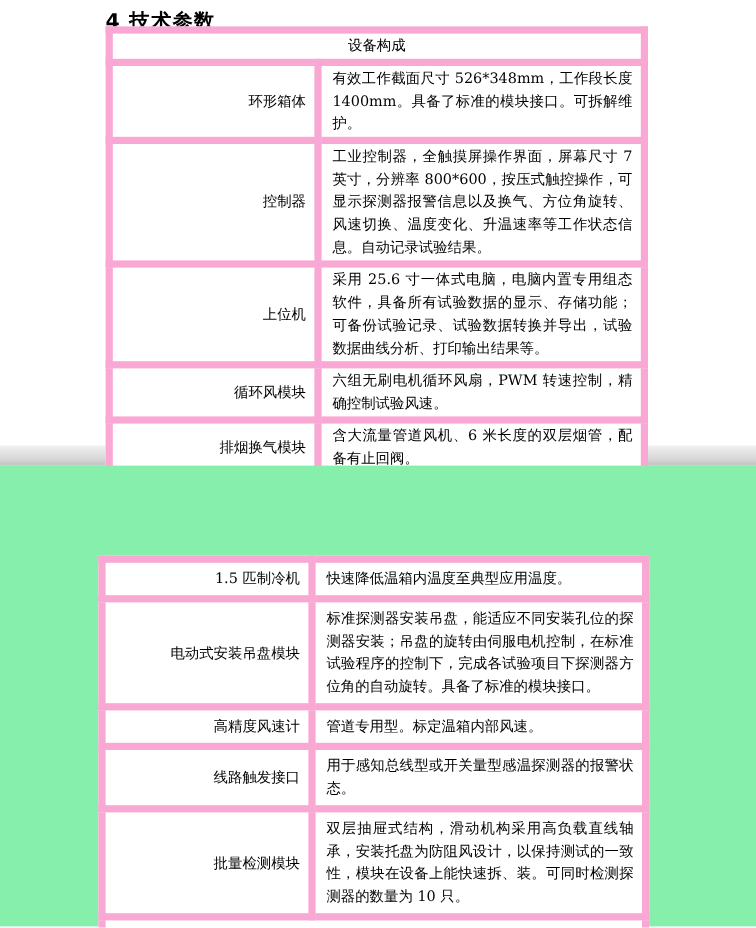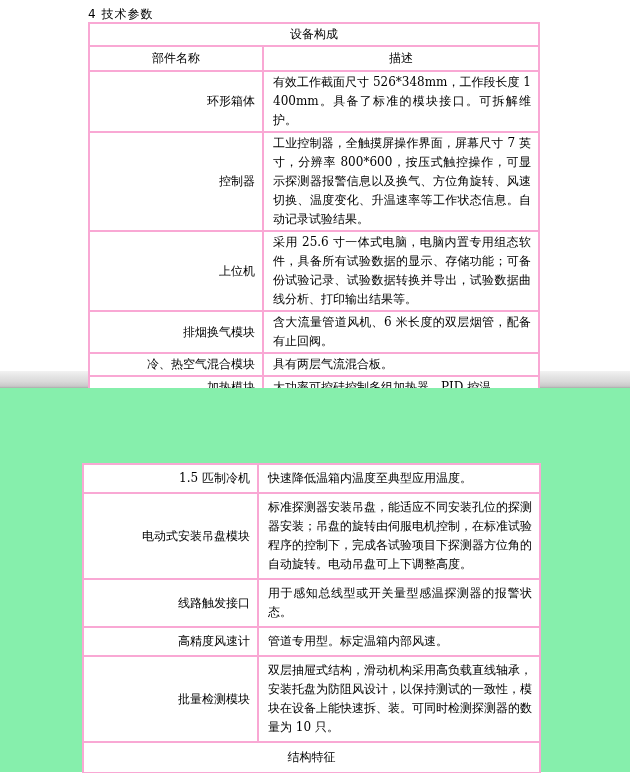--- a/index.html
+++ b/index.html
@@ -9,27 +9,27 @@
     font-family:"DejaVu Serif","Liberation Serif",serif;
     color:#000000;
   }
   .viewport { position:relative; width:630px; height:773px; background:#fff; }
 
   
   .page1 { position:relative; width:630px; height:371px; background:#fff; }
   .heading {
     position:absolute; left:88px; top:6px;
     font-family:"DejaVu Sans","Liberation Sans",sans-serif;
-    font-weight:normal; font-size:12px; letter-spacing:1px;
+    font-weight:bold; font-size:17px; letter-spacing:1px;
   }
 
   
   table.spec { border-collapse:collapse; table-layout:fixed; background:#fff; }
   table.spec td, table.spec th {
-    border:2px solid #f9a8d4;
+    border:6px solid #f9a8d4;
     font-size:12px; line-height:19px; font-weight:normal;
     vertical-align:middle; word-break:break-all;
   }
   .table1 { position:absolute; left:88px; top:22px; width:452px; }
   .table1 col.c1 { width:174px; }
   .table2 { position:absolute; left:82px; top:75px; width:459px; }
   .table2 col.c1 { width:175px; }
 
   .title-cell { text-align:center; font-weight:bold; height:21px; padding:1px 4px; }
   .col-head   { text-align:center; height:25px; padding:1px 4px; }
@@ -60,37 +60,37 @@
 
     <table class="spec table1">
       <colgroup>
           <col class="c1">
           <col class="c2">
         </colgroup>
       <thead>
         <tr>
           <th colspan="2" class="title-cell">设备构成</th>
         </tr>
-        <tr>
-          <th class="col-head">部件名称</th>
-          <th class="col-head">描述</th>
-        </tr>
       </thead>
       <tbody>
           <tr>
             <td class="name-cell">环形箱体</td>
             <td class="desc-cell">有效工作截面尺寸 526*348mm，工作段长度 1400mm。具备了标准的模块接口。可拆解维护。</td>
           </tr>
           <tr>
             <td class="name-cell">控制器</td>
             <td class="desc-cell">工业控制器，全触摸屏操作界面，屏幕尺寸 7 英寸，分辨率 800*600，按压式触控操作，可显示探测器报警信息以及换气、方位角旋转、风速切换、温度变化、升温速率等工作状态信息。自动记录试验结果。</td>
           </tr>
           <tr>
             <td class="name-cell">上位机</td>
             <td class="desc-cell">采用 25.6 寸一体式电脑，电脑内置专用组态软件，具备所有试验数据的显示、存储功能；可备份试验记录、试验数据转换并导出，试验数据曲线分析、打印输出结果等。</td>
+          </tr>
+          <tr>
+            <td class="name-cell">循环风模块</td>
+            <td class="desc-cell">六组无刷电机循环风扇，PWM 转速控制，精确控制试验风速。</td>
           </tr>
           <tr>
             <td class="name-cell">排烟换气模块</td>
             <td class="desc-cell">含大流量管道风机、6 米长度的双层烟管，配备有止回阀。</td>
           </tr>
           <tr>
             <td class="name-cell">冷、热空气混合模块</td>
             <td class="desc-cell">具有两层气流混合板。</td>
           </tr>
           <tr>
@@ -109,29 +109,29 @@
           <col class="c1">
           <col class="c2">
         </colgroup>
       <tbody>
           <tr>
             <td class="name-cell">1.5 匹制冷机</td>
             <td class="desc-cell">快速降低温箱内温度至典型应用温度。</td>
           </tr>
           <tr>
             <td class="name-cell">电动式安装吊盘模块</td>
-            <td class="desc-cell">标准探测器安装吊盘，能适应不同安装孔位的探测器安装；吊盘的旋转由伺服电机控制，在标准试验程序的控制下，完成各试验项目下探测器方位角的自动旋转。电动吊盘可上下调整高度。</td>
+            <td class="desc-cell">标准探测器安装吊盘，能适应不同安装孔位的探测器安装；吊盘的旋转由伺服电机控制，在标准试验程序的控制下，完成各试验项目下探测器方位角的自动旋转。具备了标准的模块接口。</td>
+          </tr>
+          <tr>
+            <td class="name-cell">高精度风速计</td>
+            <td class="desc-cell">管道专用型。标定温箱内部风速。</td>
           </tr>
           <tr>
             <td class="name-cell">线路触发接口</td>
             <td class="desc-cell">用于感知总线型或开关量型感温探测器的报警状态。</td>
-          </tr>
-          <tr>
-            <td class="name-cell">高精度风速计</td>
-            <td class="desc-cell">管道专用型。标定温箱内部风速。</td>
           </tr>
           <tr>
             <td class="name-cell">批量检测模块</td>
             <td class="desc-cell">双层抽屉式结构，滑动机构采用高负载直线轴承，安装托盘为防阻风设计，以保持测试的一致性，模块在设备上能快速拆、装。可同时检测探测器的数量为 10 只。</td>
           </tr>
         </tbody>
       <tbody>
         <tr>
           <td colspan="2" class="section-cell">结构特征</td>
         </tr>

